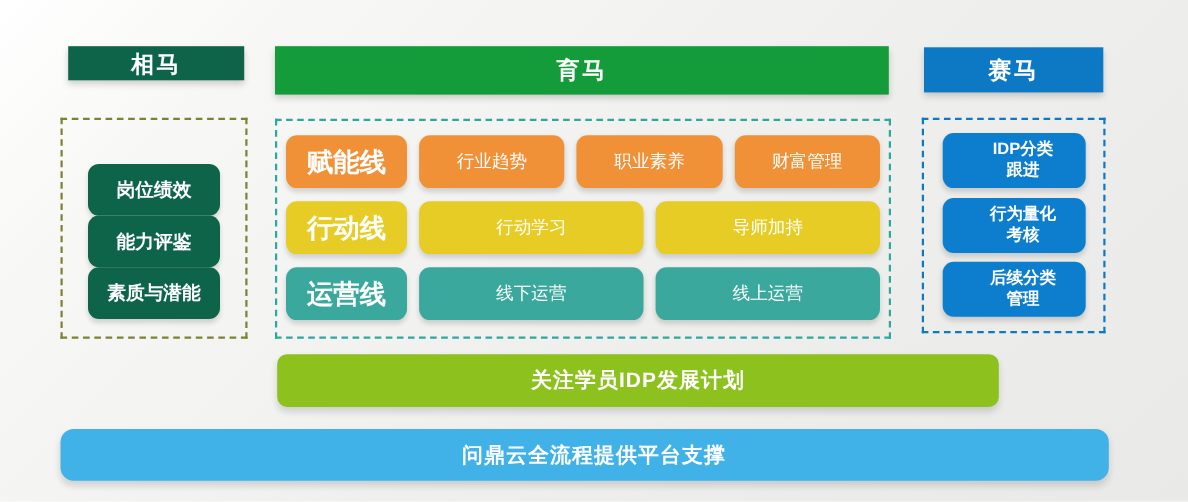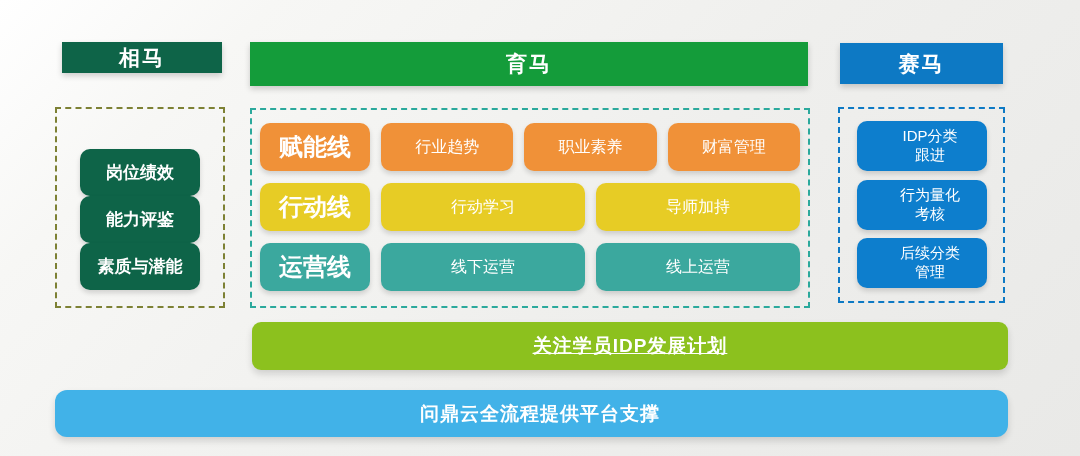--- a/index.html
+++ b/index.html
@@ -27,35 +27,35 @@
     display:flex;flex-direction:column;justify-content:space-between;padding:13px 8px 15px 8px;}
   .panel-right{left:838px;top:107px;width:167px;height:196px;border-color:#0d79c4;
     display:flex;flex-direction:column;align-items:center;justify-content:space-between;
     padding:12px 0 13px 0;}
   
   .node{
     display:flex;align-items:center;justify-content:center;text-align:center;
     color:#fff;border-radius:10px;box-shadow:0 3px 5px rgba(0,0,0,.15);
   }
   .node-green{background:#0e6448;width:120px;height:47px;font-size:17px;font-weight:bold;}
-  .node-blue{background:#0d7ecd;width:113px;height:50px;font-size:15px;font-weight:normal;
+  .node-blue{background:#0d7ecd;width:113px;height:50px;font-size:15px;font-weight:bold;
     white-space:pre-line;line-height:1.25;padding-left:17px;}
   .row{display:flex;gap:11px;height:48px;}
   .row .label{width:110px;font-size:24px;font-weight:bold;flex:none;}
   .row .cell{flex:1;font-size:16px;}
   .orange{background:#f09138;}
   .yellow{background:#e7cc25;}
   .teal{background:#3ba89e;}
   
   .bar{
     display:flex;align-items:center;justify-content:center;
     color:#fff;font-weight:bold;font-size:19px;letter-spacing:1px;
     border-radius:9px;box-shadow:0 4px 7px rgba(0,0,0,.14);
   }
-  .bar-idp{left:252px;top:322px;width:756px;height:48px;background:#8cc11e;text-decoration:underline;}
+  .bar-idp{left:252px;top:322px;width:656px;height:48px;background:#8cc11e;}
   .bar-platform{left:55px;top:390px;width:953px;height:47px;background:#41b2e8;border-radius:12px;padding-left:17px;}
 </style>
 </head>
 <body>
 
 <div class="abs hdr hdr-left">相马</div>
 <div class="abs hdr hdr-mid">育马</div>
 <div class="abs hdr hdr-right">赛马</div>
 
 <div class="abs panel panel-left">

